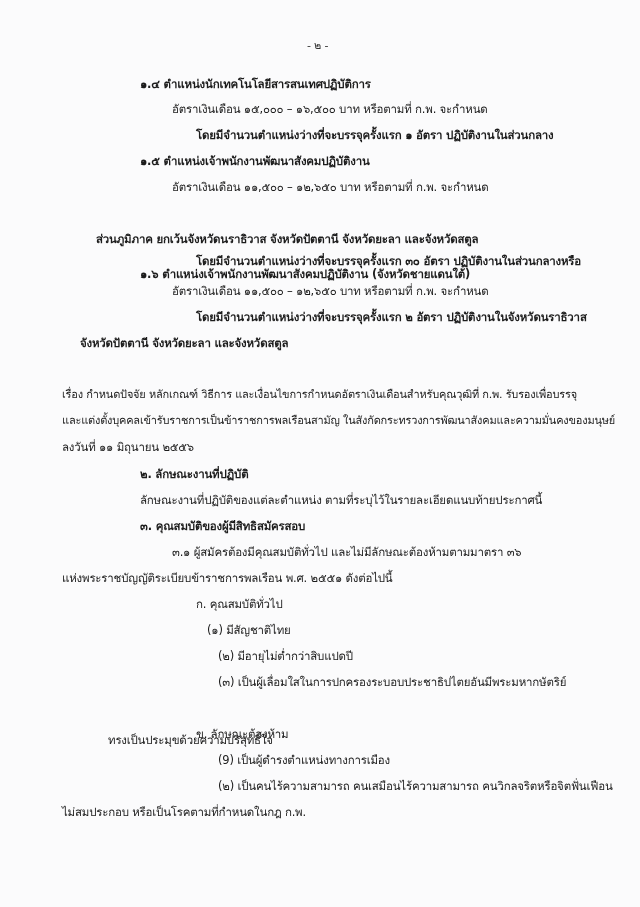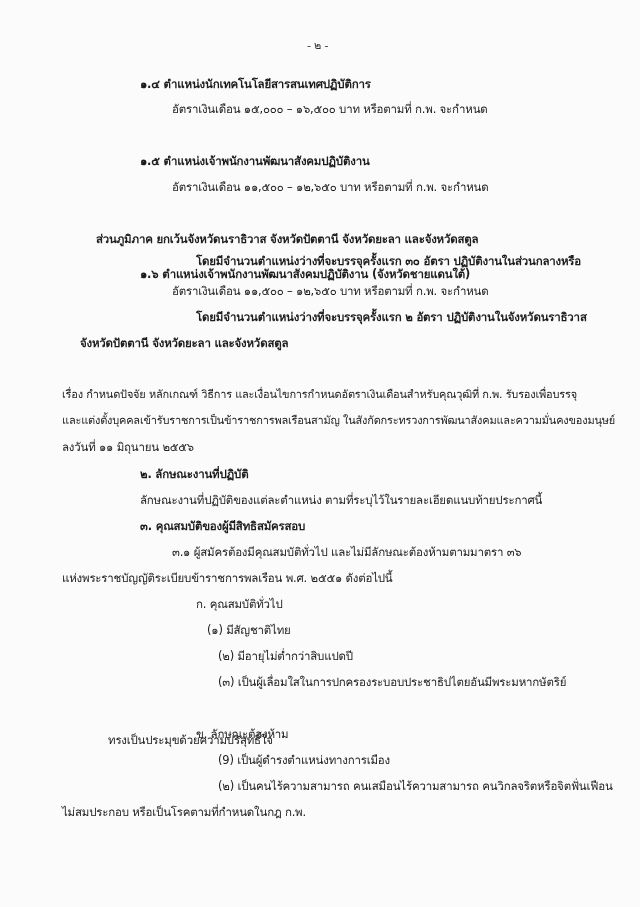--- a/index.html
+++ b/index.html
@@ -13,20 +13,21 @@
   .pg { font-size:11px; color:#333; }
 </style>
 </head>
 <body>
 
 <div class="page">
   <div class="ln pg" style="left:307px;top:38px;">- ๒ -</div>
 
   <div class="ln b" style="left:140px;top:76px;">๑.๔ ตำแหน่งนักเทคโนโลยีสารสนเทศปฏิบัติการ</div>
   <div class="ln" style="left:172px;top:101px;">อัตราเงินเดือน  ๑๕,๐๐๐ – ๑๖,๕๐๐ บาท หรือตามที่ ก.พ. จะกำหนด</div>
+  <div class="ln b" style="left:196px;top:127px;">โดยมีจำนวนตำแหน่งว่างที่จะบรรจุครั้งแรก ๑ อัตรา ปฏิบัติงานในส่วนกลาง</div>
 
   <div class="ln b" style="left:140px;top:153px;">๑.๕ ตำแหน่งเจ้าพนักงานพัฒนาสังคมปฏิบัติงาน</div>
   <div class="ln" style="left:172px;top:179px;">อัตราเงินเดือน  ๑๑,๕๐๐ – ๑๒,๖๕๐ บาท หรือตามที่ ก.พ. จะกำหนด</div>
   <div class="ln b" style="left:196px;top:205px;margin-top:48px;">โดยมีจำนวนตำแหน่งว่างที่จะบรรจุครั้งแรก ๓๐ อัตรา   ปฏิบัติงานในส่วนกลางหรือ</div>
   <div class="ln b" style="left:96px;top:231px;">ส่วนภูมิภาค ยกเว้นจังหวัดนราธิวาส จังหวัดปัตตานี จังหวัดยะลา และจังหวัดสตูล</div>
 
   <div class="ln b" style="left:140px;top:266px;">๑.๖ ตำแหน่งเจ้าพนักงานพัฒนาสังคมปฏิบัติงาน (จังหวัดชายแดนใต้)</div>
   <div class="ln" style="left:172px;top:283px;">อัตราเงินเดือน  ๑๑,๕๐๐ – ๑๒,๖๕๐ บาท หรือตามที่ ก.พ. จะกำหนด</div>
   <div class="ln b" style="left:196px;top:309px;">โดยมีจำนวนตำแหน่งว่างที่จะบรรจุครั้งแรก ๒ อัตรา  ปฏิบัติงานในจังหวัดนราธิวาส</div>
   <div class="ln b" style="left:80px;top:335px;">จังหวัดปัตตานี จังหวัดยะลา และจังหวัดสตูล</div>

